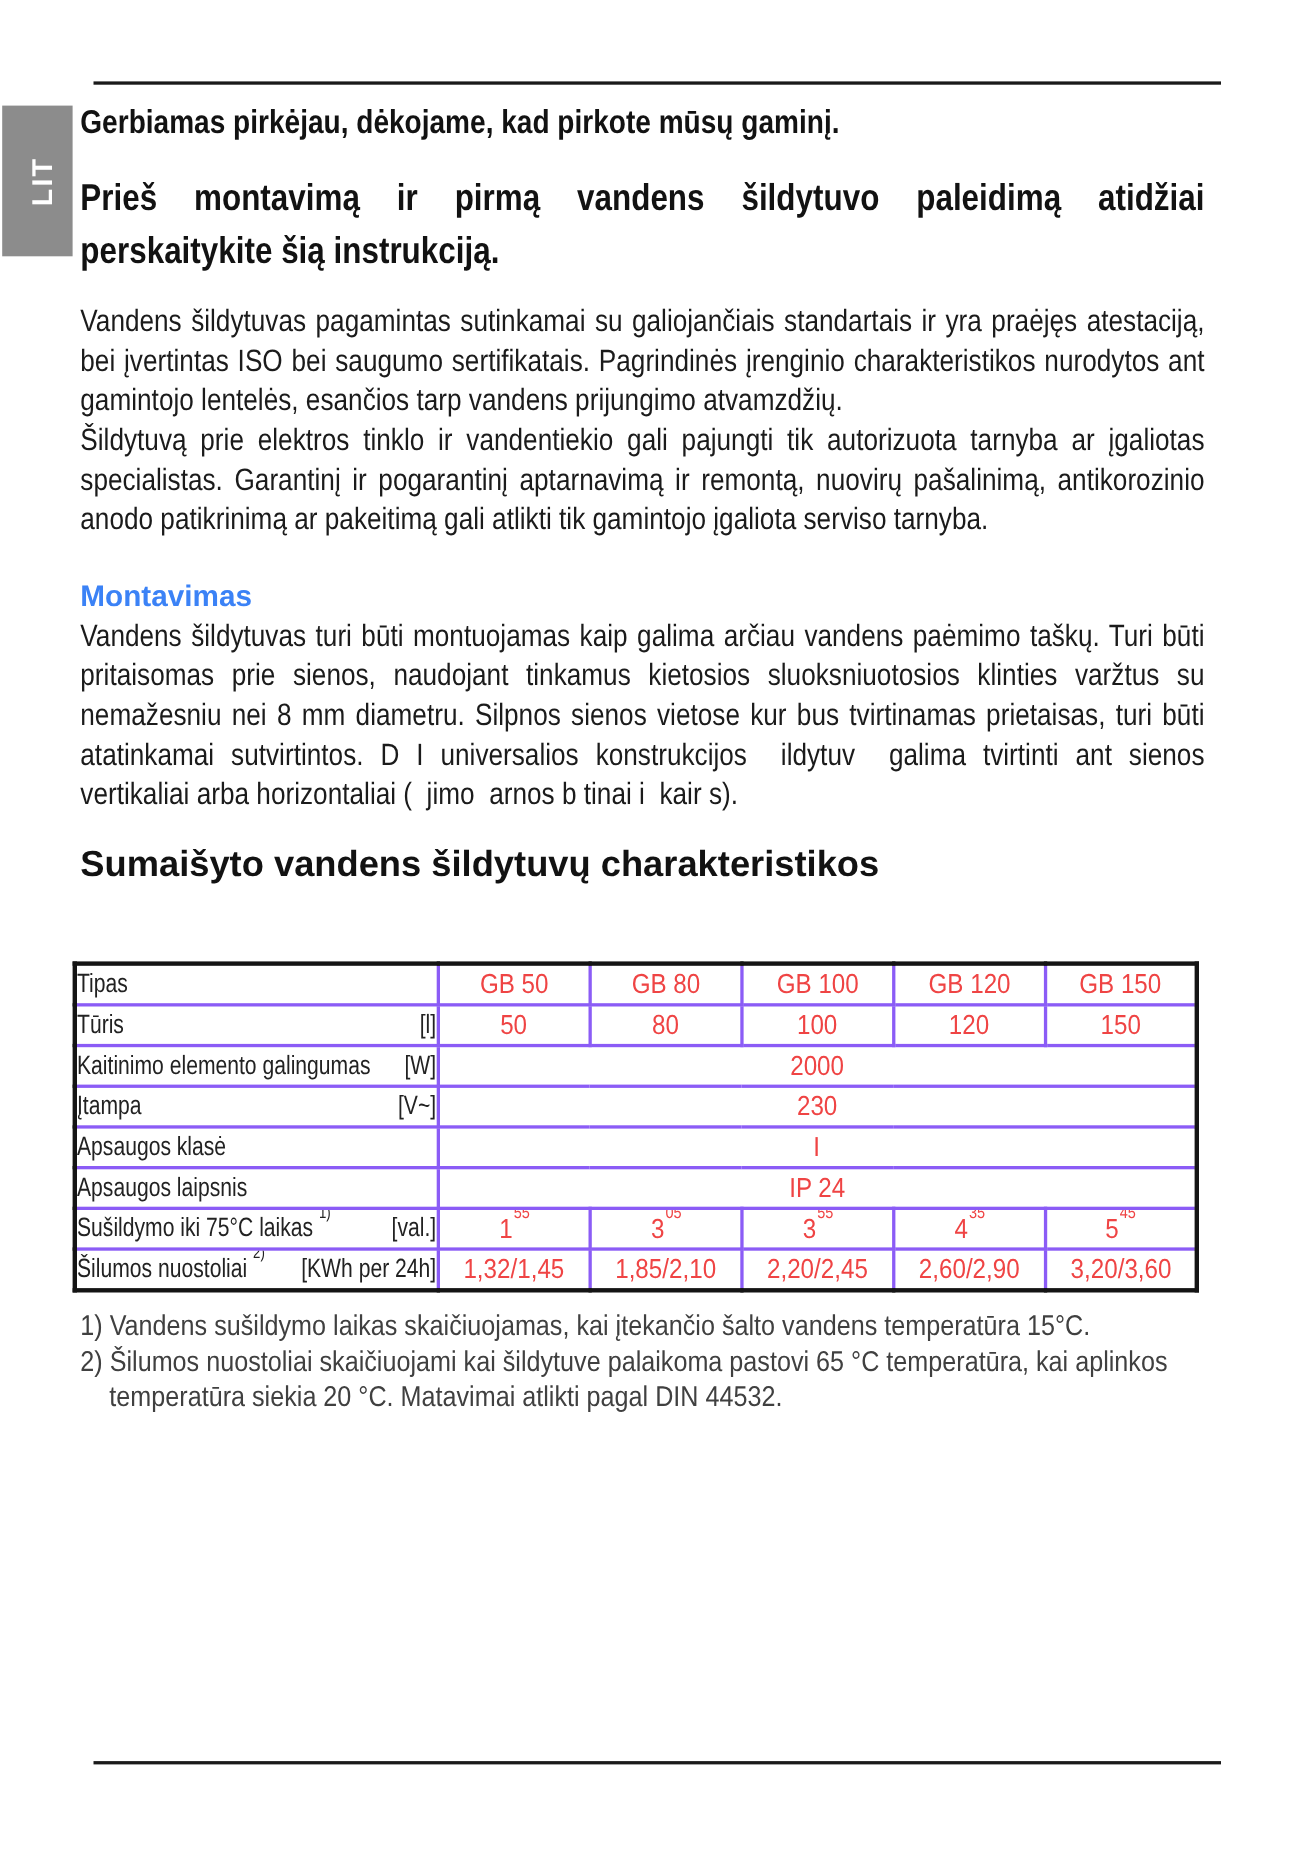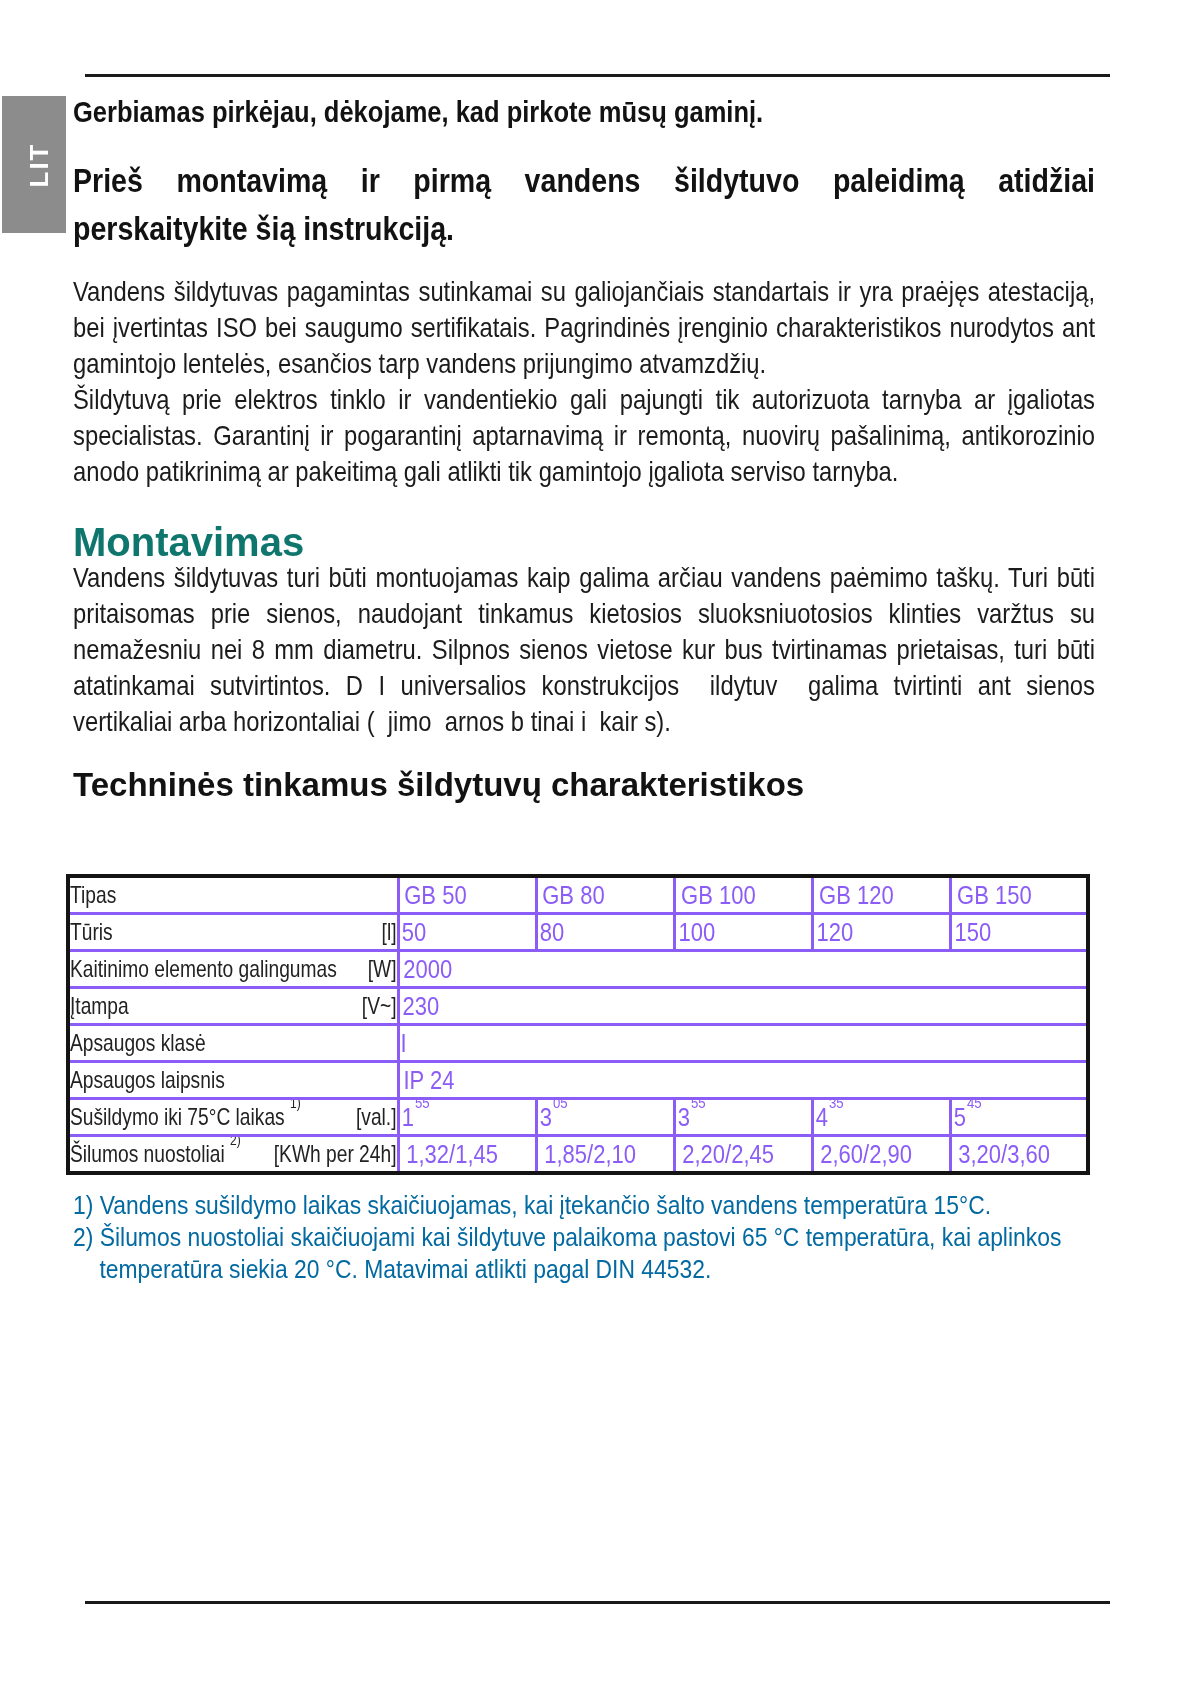--- a/index.html
+++ b/index.html
@@ -30,45 +30,45 @@
   .cx84{width:119.05%;transform:scaleX(0.84);transform-origin:0 0;}
   .cx85{width:117.65%;transform:scaleX(0.85);transform-origin:0 0;}
   .cx88{width:113.64%;transform:scaleX(0.88);transform-origin:0 0;}
 
   .greeting{margin:6px 0 0 0;font-size:30px;font-weight:bold;line-height:32px;color:#121212;}
   .notice{margin:28px 0 0 0;font-size:34px;font-weight:bold;line-height:48px;
           text-align:justify;color:#121212;}
   .bodytext{margin:0;font-size:28px;line-height:36px;text-align:justify;color:#1b1b1b;}
   .p-first{margin-top:22px;}
   .glitch{white-space:pre-wrap;}
-  .sec-heading{margin:34px 0 0 0;font-size:40px;font-weight:bold;line-height:36px;color:#0f766e;}
+  .sec-heading{margin:34px 0 0 0;font-size:27px;font-weight:bold;line-height:36px;color:#3b82f6;}
   .specs-heading{margin:26px 0 0 0;font-size:33px;font-weight:bold;line-height:38px;color:#121212;}
 
   
   table.specs{
     margin:70px 0 0 -7px;width:1022px;
     border-collapse:collapse;table-layout:fixed;
     border:4px solid #141414;
   }
   table.specs td{border:3px solid #8b5cf6;height:34px;padding:0;overflow:hidden;}
   col.c0{width:330px;}
   col.cv{width:138px;}
   td.lbl{padding:0 6px;}
   .lin{
     display:flex;justify-content:space-between;align-items:baseline;
     width:125%;transform:scaleX(0.8);transform-origin:0 50%;
     font-size:24px;color:#222222;white-space:nowrap;
   }
   .lunit{padding-left:6px;}
-  td.val{font-size:25px;color:#8b5cf6;}
+  td.val{text-align:center;font-size:25px;color:#ef4444;}
   .vin{display:inline-block;transform:scaleX(0.88);white-space:nowrap;}
   sup.fn-ref,sup.vsup{font-size:15px;line-height:0;position:relative;top:-0.55em;}
   sup.vsup{left:1px;}
 
-  .footnotes{margin-top:14px;font-size:26px;line-height:32px;color:#0369a1;}
+  .footnotes{margin-top:14px;font-size:26px;line-height:32px;color:#404040;}
   .footnote{margin:0;padding-left:30px;text-indent:-30px;}
 </style>
 </head>
 <body>
 
 <div class="page">
 
   <div class="rule rule-top"></div>
 
   <div class="lit-tab">
@@ -80,21 +80,21 @@
     <h2 class="greeting cx85">Gerbiamas pirkėjau, dėkojame, kad pirkote mūsų gaminį.</h2>
 
     <h1 class="notice cx84">Prieš montavimą ir pirmą vandens šildytuvo paleidimą atidžiai perskaitykite šią instrukciją.</h1>
 
     <p class="bodytext p-first cx85">Vandens šildytuvas pagamintas sutinkamai su galiojančiais standartais ir yra praėjęs atestaciją, bei įvertintas ISO bei saugumo sertifikatais. Pagrindinės įrenginio charakteristikos nurodytos ant gamintojo lentelės, esančios tarp vandens prijungimo atvamzdžių.</p>
     <p class="bodytext cx85">Šildytuvą prie elektros tinklo ir vandentiekio gali pajungti tik autorizuota tarnyba ar įgaliotas specialistas. Garantinį ir pogarantinį aptarnavimą ir remontą, nuovirų pašalinimą, antikorozinio anodo patikrinimą ar pakeitimą gali atlikti tik gamintojo įgaliota serviso tarnyba.</p>
 
     <h3 class="sec-heading">Montavimas</h3>
     <p class="bodytext glitch cx85">Vandens šildytuvas turi būti montuojamas kaip galima arčiau vandens paėmimo taškų. Turi būti pritaisomas prie sienos, naudojant tinkamus kietosios sluoksniuotosios klinties varžtus su nemažesniu nei 8 mm diametru. Silpnos sienos vietose kur bus tvirtinamas prietaisas, turi būti atatinkamai sutvirtintos. D I universalios konstrukcijos  ildytuv  galima tvirtinti ant sienos vertikaliai arba horizontaliai (  jimo  arnos b tinai i  kair s).</p>
 
-    <h2 class="specs-heading">Techninės tinkamus šildytuvų charakteristikos</h2>
+    <h2 class="specs-heading">Sumaišyto vandens šildytuvų charakteristikos</h2>
 
     <table class="specs">
       <colgroup>
         <col class="c0">
           <col class="cv">
           <col class="cv">
           <col class="cv">
           <col class="cv">
           <col class="cv">
       </colgroup>

